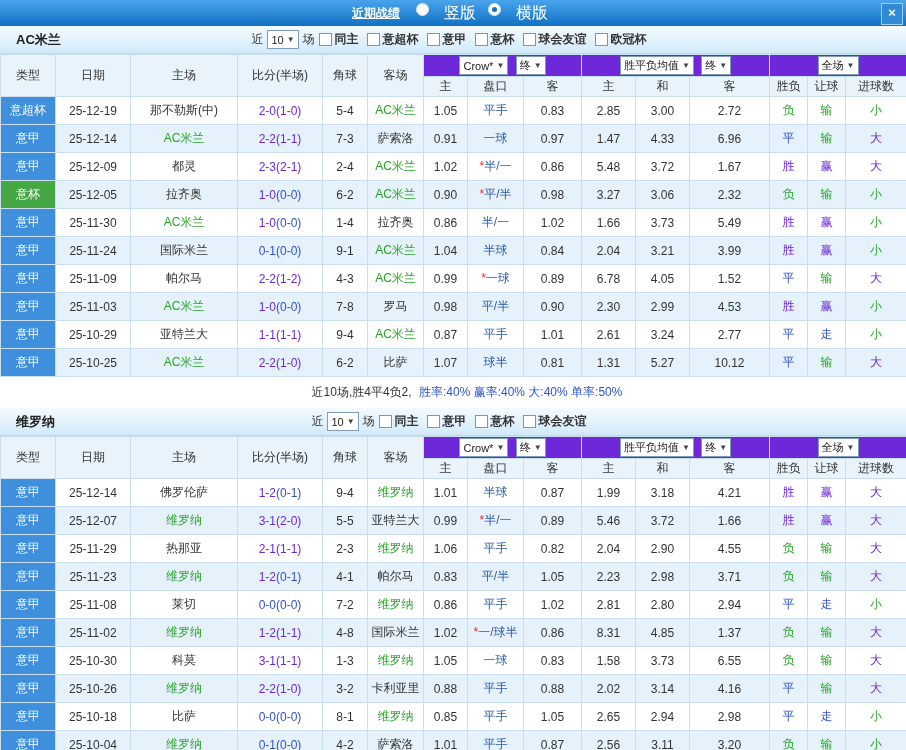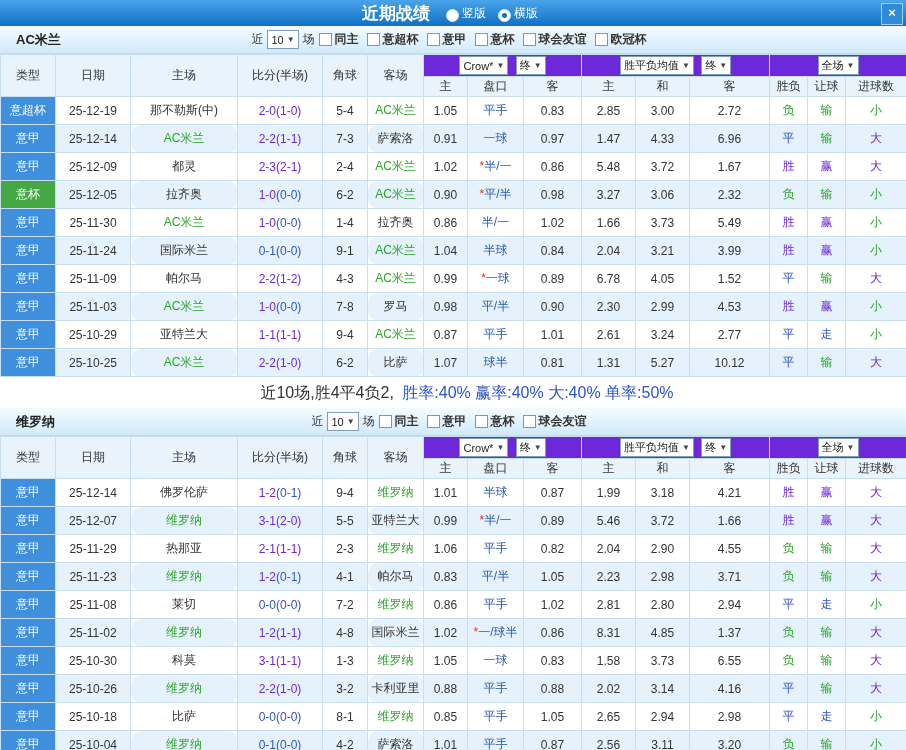--- a/index.html
+++ b/index.html
@@ -2,22 +2,22 @@
 <html><head>
 <meta charset="utf-8">
 <style>
   html,body{margin:0;padding:0;background:#fff;}
   .page{width:906px;height:750px;overflow:hidden;background:#fff;
         font-family:"Liberation Sans","DejaVu Sans",sans-serif;font-size:12px;color:#333;position:relative;}
 
   
   .topbar{height:26px;background:linear-gradient(180deg,#4aa4ec 0%,#1170c4 100%);
           display:flex;align-items:center;justify-content:center;position:relative;color:#fff;}
-  .topbar .title{font-weight:bold;font-size:17px;margin-right:10px;}
-  .radio-opt{display:inline-flex;align-items:flex-end;margin:0 6px;cursor:pointer;font-size:12px;color:#fff;}
+  .topbar .title{font-weight:bold;font-size:12px;margin-right:10px;text-decoration:underline;}
+  .radio-opt{display:inline-flex;align-items:flex-start;margin:0 6px;cursor:pointer;font-size:16px;color:#fff;gap:12px;}
   .radio{width:11px;height:11px;border-radius:50%;background:#fff;border:1px solid #d6eaf9;
          display:inline-block;margin-right:3px;position:relative;}
   .radio.selected::after{content:"";position:absolute;left:3px;top:3px;width:5px;height:5px;
          border-radius:50%;background:#1170c4;}
   .close-btn{position:absolute;right:3px;top:3px;width:20px;height:20px;line-height:18px;text-align:center;
          background:#2f8ad8;border:1px solid #a6cdef;color:#fff;font-weight:bold;font-size:13px;cursor:pointer;}
 
   
   .section-bar{height:27px;background:linear-gradient(180deg,#f4fbff 0%,#d2e9f9 100%);
          border-bottom:1px solid #bcd9ef;display:flex;align-items:center;position:relative;}
@@ -39,31 +39,31 @@
   thead tr.h2 th{height:19px;}
   thead th.selcell{background:#6d28d9;}
   .selcell .selectbox{margin:0 2px;vertical-align:middle;}
   tbody td{height:27px;font-size:12px;background:#fff;}
   tbody tr.alt td{background:#e6f2fb;}
   td.league{color:#fff;}
   tbody tr td.lg-blue{background:#3f8fdc;}
   tbody tr td.lg-green{background:#45a845;}
   tbody tr.alt td.lg-blue{background:#3f8fdc;}
   tbody tr.alt td.lg-green{background:#45a845;}
-  td.team{color:#333;border-radius:10px;}
+  td.team{color:#333;}
   td.team.featured{color:#28a428;}
   td.num,td.date{color:#333;}
   td.hc{color:#2d5ba8;}
   .star{color:#e52b2b;}
   .c-red{color:#6d28d9;}
   .c-blue{color:#3053c5;}
   .c-green{color:#28a428;}
 
   
-  .summary{height:31px;line-height:31px;text-align:center;font-size:16px;color:#333;background:#fff;padding-left:28px;}
+  .summary{height:31px;line-height:31px;text-align:center;font-size:12px;color:#333;background:#fff;padding-left:28px;}
   .summary .stats{color:#2b55c8;margin-left:4px;}
 </style>
 </head>
 <body>
 
 <div class="page">
 
   <div class="topbar">
     <span class="title">近期战绩</span>
     <label class="radio-opt">

